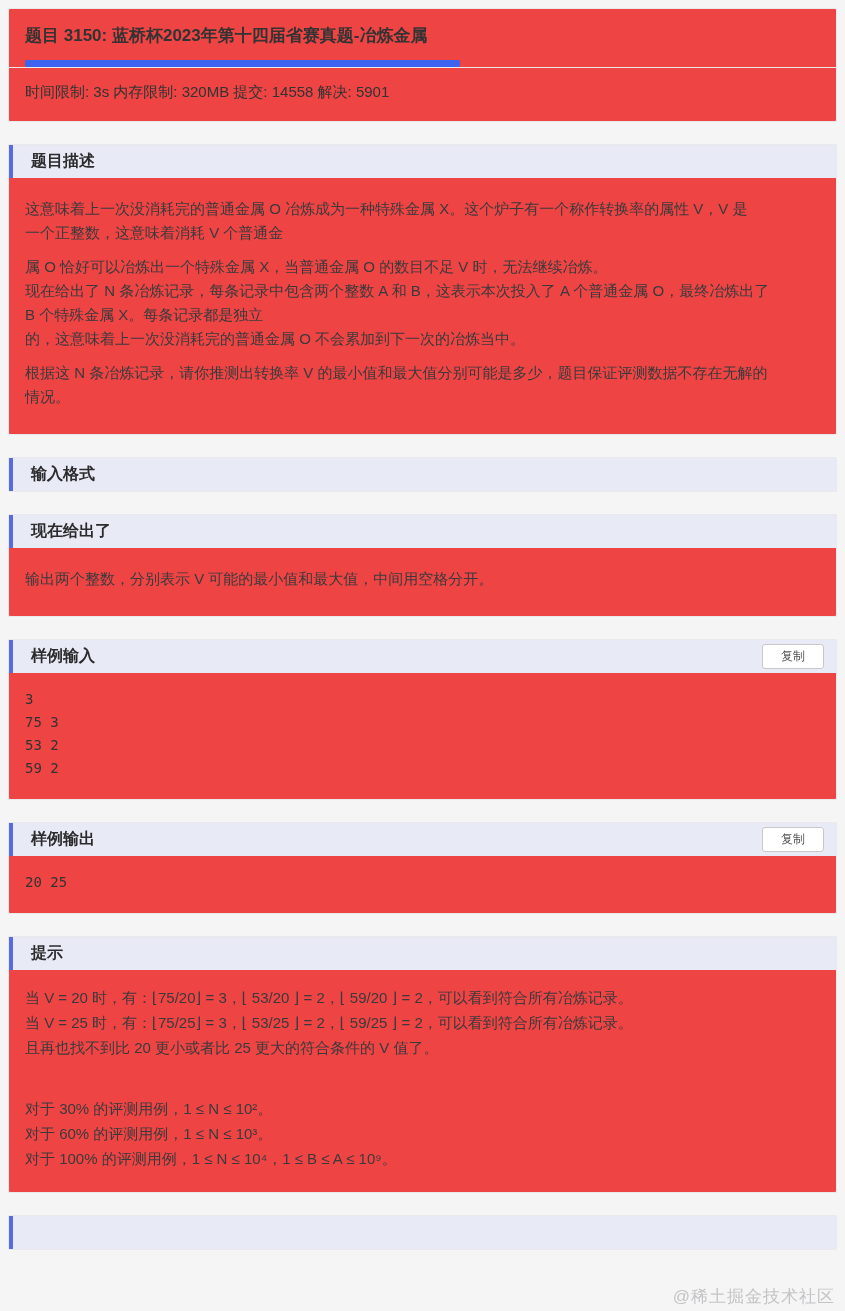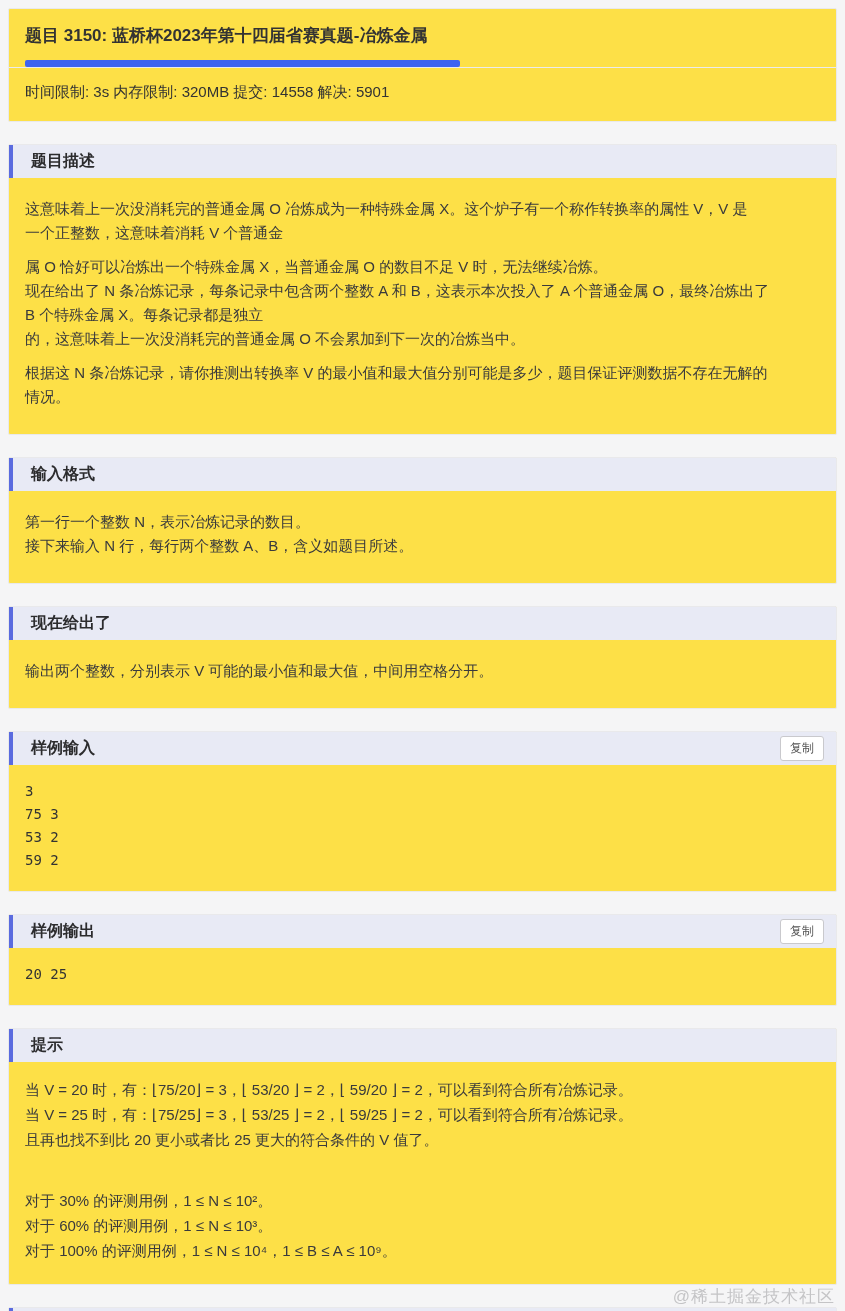--- a/index.html
+++ b/index.html
@@ -7,21 +7,21 @@
   body {
     width: 845px; height: 1311px;
     background: #f5f5f6;
     font-family: "Liberation Sans", "DejaVu Sans", sans-serif;
     color: #333;
     position: relative;
     overflow: hidden;
   }
   .page { padding: 8px 8px 0; }
   .card {
-    background: #fde047;
+    background: #ef4444;
     border: 1px solid #e9e9eb;
     border-radius: 2px;
     margin-bottom: 22px;
   }
   
   .title-inner { padding: 15px 16px 0; }
   .problem-title { font-size: 17px; font-weight: bold; color: #333; margin: 0 0 13px; }
   .title-underline { height: 7px; width: 435px; background: #3e63f0; border-radius: 2px; }
   .title-divider { border-top: 1px solid #ebebed; }
   .stats-line { padding: 15px 16px 19px; font-size: 15px; color: #333; }
@@ -49,21 +49,21 @@
     padding: 15px 16px 19px;
     color: #333;
     margin: 0;
   }
   .btn {
     background: #fff;
     border: 1px solid #c9c9cd;
     border-radius: 3px;
     font-size: 12px;
     color: #555;
-    padding: 4px 9px;
+    padding: 4px 18px;
     cursor: pointer;
     font-family: inherit;
     line-height: 1.2;
   }
   .hint-lines { margin: 6px 0 0; white-space: pre-line; line-height: 25px; }
   .hint-constraints { margin: 36px 0 6px; white-space: pre-line; line-height: 25px; }
   .watermark {
     position: absolute;
     right: 10px; bottom: 3px;
     font-size: 17px;
@@ -97,24 +97,20 @@
 B 个特殊金属 X。每条记录都是独立
 的，这意味着上一次没消耗完的普通金属 O 不会累加到下一次的冶炼当中。</p>
       <p>根据这 N 条冶炼记录，请你推测出转换率 V 的最小值和最大值分别可能是多少，题目保证评测数据不存在无解的
 情况。</p>
     </div>
   </div>
 
   <div class="card">
     <div class="sec-header">
       <span class="sec-title">输入格式</span>
-    </div>
-    <div class="sec-body">
-      <p>第一行一个整数 N，表示冶炼记录的数目。
-接下来输入 N 行，每行两个整数 A、B，含义如题目所述。</p>
     </div>
   </div>
 
   <div class="card">
     <div class="sec-header">
       <span class="sec-title">现在给出了</span>
     </div>
     <div class="sec-body">
       <p>输出两个整数，分别表示 V 可能的最小值和最大值，中间用空格分开。</p>
     </div>

